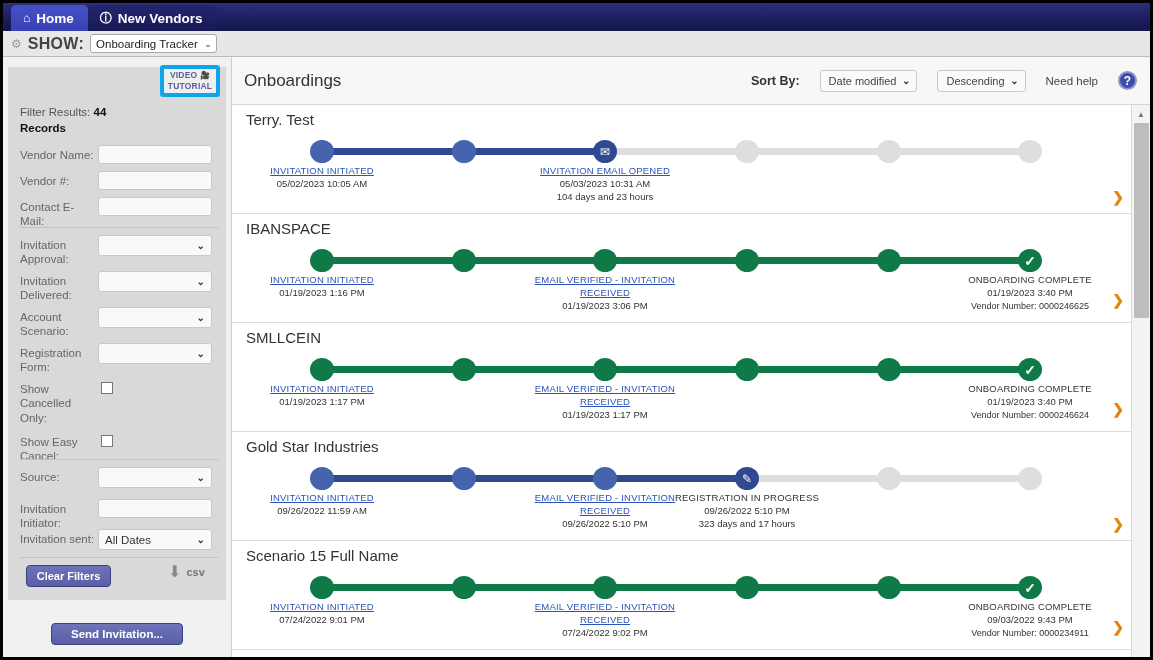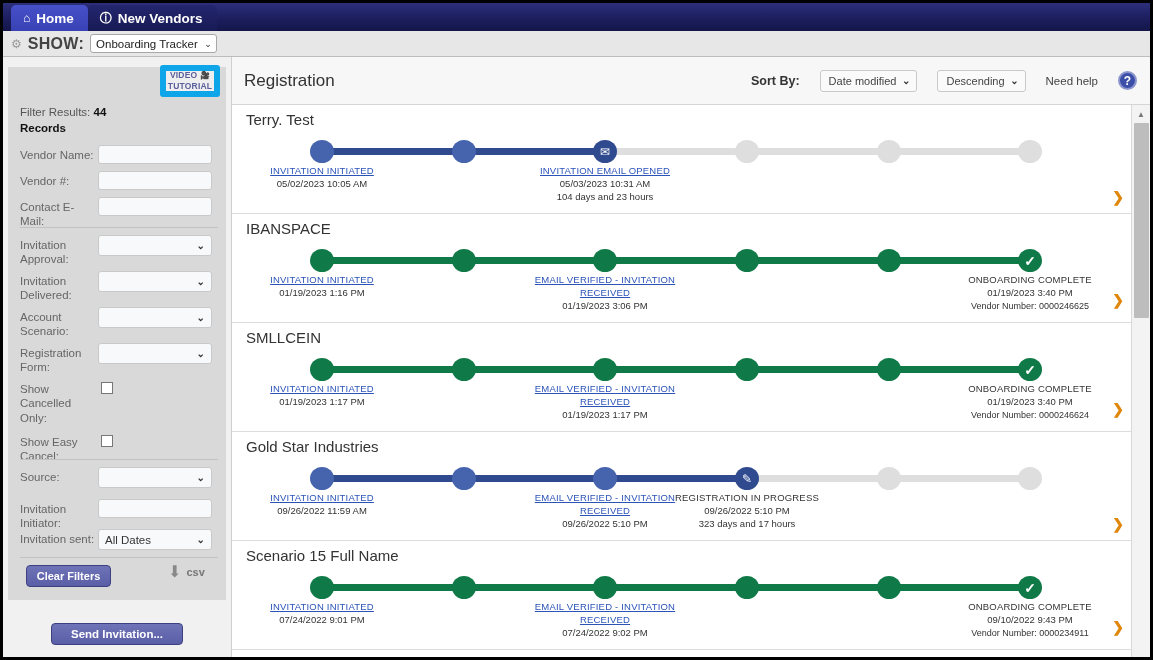--- a/index.html
+++ b/index.html
@@ -54,21 +54,21 @@
   .sidebar {
     position: absolute; left: 0; top: 54px; width: 228px; height: 606px;
     background: #f1f1f1;
   }
   .sb-panel {
     position: absolute; left: 5px; top: 10px; width: 218px; height: 533px;
     background: #d9d9d9;
   }
   .video-tut {
     position: absolute; right: 6px; top: -2px; width: 60px; height: 32px;
-    background: #efefef; border: 6px solid #0ea5e9; border-radius: 3px;
+    background: #efefef; border: 4px solid #0ea5e9; border-radius: 3px;
     font-size: 8.5px; font-weight: bold; color: #5b5f9c;
     display: flex; flex-direction: column; align-items: center; justify-content: center;
     line-height: 1.25; cursor: pointer; letter-spacing: .2px;
   }
   .video-tut .cam { font-size: 8px; }
   .filter-head {
     position: absolute; left: 12px; top: 38px; width: 140px;
     font-size: 11.5px; color: #555; line-height: 1.35;
   }
   .filter-head b { color: #111; }
@@ -341,21 +341,21 @@
         <span class="dl">⬇</span>
         <span class="lb">csv</span>
       </div>
     </div>
 
     <div class="send-inv">Send Invitation...</div>
   </div>
 
   <div class="main">
     <div class="main-head">
-      <div class="main-title">Registration</div>
+      <div class="main-title">Onboardings</div>
       <div class="head-right">
         <span class="sortby-lb">Sort By:</span>
         <div class="hselect">
           <span>Date modified</span>
           <span class="cv">⌄</span>
         </div>
         <div class="hselect">
           <span>Descending</span>
           <span class="cv">⌄</span>
         </div>
@@ -484,21 +484,21 @@
           <div class="stage" style="left: 90px; top: 60px;">
             <span class="lk">INVITATION INITIATED</span>
             <span class="dt">07/24/2022 9:01 PM</span>
           </div>
           <div class="stage" style="left: 373px; top: 60px;">
             <span class="lk">EMAIL VERIFIED - INVITATION RECEIVED</span>
             <span class="dt">07/24/2022 9:02 PM</span>
           </div>
           <div class="stage" style="left: 798px; top: 60px;">
             <span class="plain">ONBOARDING COMPLETE</span>
-            <span class="dt">09/10/2022 9:43 PM</span>
+            <span class="dt">09/03/2022 9:43 PM</span>
             <span class="vn">Vendor Number: 0000234911</span>
           </div>
           <div class="chev" style="top: 78px;">❯</div>
         </div>
       </div>
 
     <div class="vscroll">
       <div class="up">▲</div>
       <div class="thumb"></div>
     </div>

